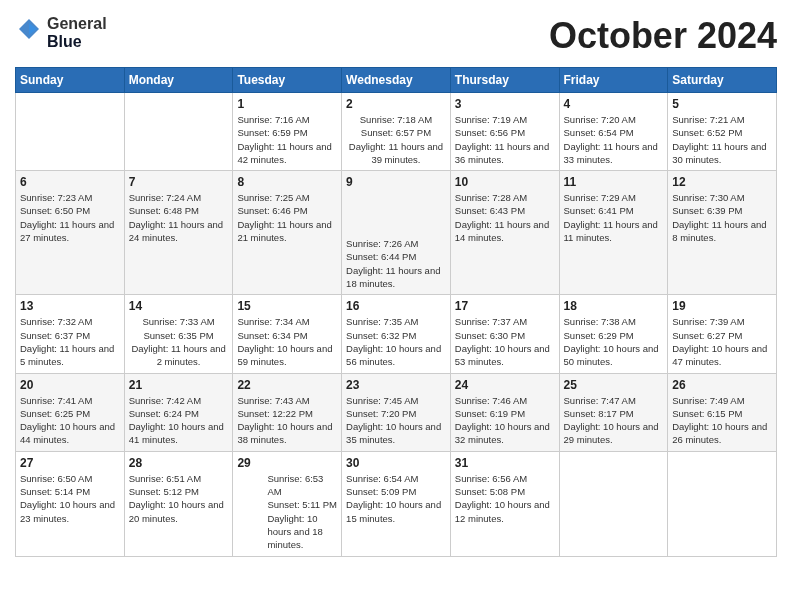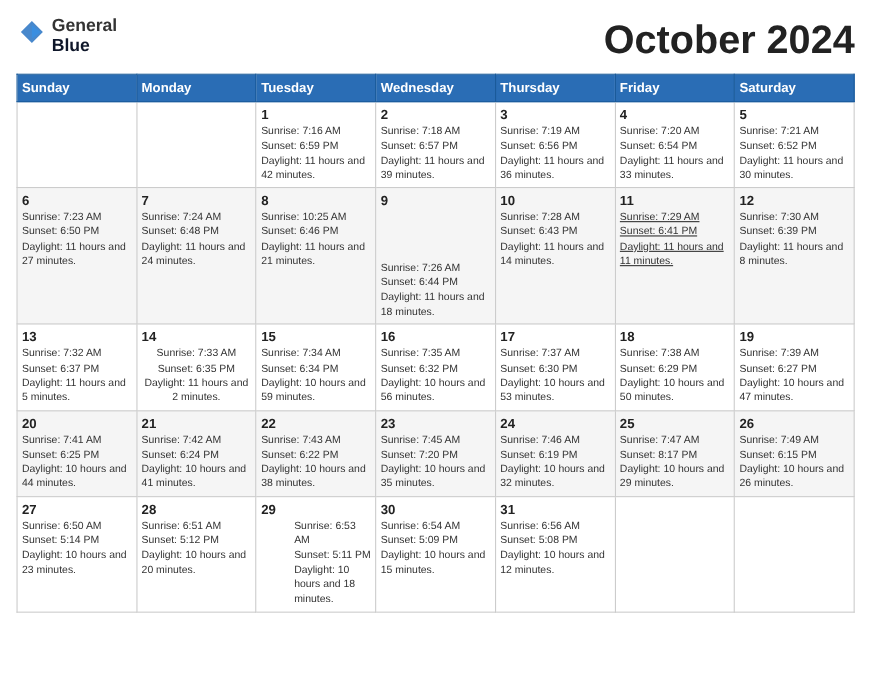--- a/index.html
+++ b/index.html
@@ -130,21 +130,21 @@
         <td class="empty-cell"></td>
         <td class="empty-cell"></td>
         <td>
           <span class="day-num">1</span>
           <div class="day-detail" style="white-space: pre-line;">Sunrise: 7:16 AM
 Sunset: 6:59 PM
 Daylight: 11 hours and 42 minutes.</div>
         </td>
         <td>
           <span class="day-num">2</span>
-          <div class="day-detail" style="white-space: pre-line;">Sunrise: 7:18 AM
+          <div class="day-detail" style="white-space: pre-line; text-align: center;">Sunrise: 7:18 AM
 Sunset: 6:57 PM
 Daylight: 11 hours and 39 minutes.</div>
         </td>
         <td>
           <span class="day-num">3</span>
           <div class="day-detail" style="white-space: pre-line;">Sunrise: 7:19 AM
 Sunset: 6:56 PM
 Daylight: 11 hours and 36 minutes.</div>
         </td>
         <td>
@@ -168,39 +168,39 @@
 Daylight: 11 hours and 27 minutes.</div>
         </td>
         <td>
           <span class="day-num">7</span>
           <div class="day-detail" style="white-space: pre-line;">Sunrise: 7:24 AM
 Sunset: 6:48 PM
 Daylight: 11 hours and 24 minutes.</div>
         </td>
         <td>
           <span class="day-num">8</span>
-          <div class="day-detail" style="white-space: pre-line;">Sunrise: 10:25 AM
+          <div class="day-detail" style="white-space: pre-line;">Sunrise: 7:25 AM
 Sunset: 6:46 PM
 Daylight: 11 hours and 21 minutes.</div>
         </td>
         <td>
           <span class="day-num">9</span>
           <div class="day-detail" style="white-space: pre-line; margin-top: 48px;">Sunrise: 7:26 AM
 Sunset: 6:44 PM
 Daylight: 11 hours and 18 minutes.</div>
         </td>
         <td>
           <span class="day-num">10</span>
           <div class="day-detail" style="white-space: pre-line;">Sunrise: 7:28 AM
 Sunset: 6:43 PM
 Daylight: 11 hours and 14 minutes.</div>
         </td>
         <td>
           <span class="day-num">11</span>
-          <div class="day-detail" style="white-space: pre-line; text-decoration: underline;">Sunrise: 7:29 AM
+          <div class="day-detail" style="white-space: pre-line;">Sunrise: 7:29 AM
 Sunset: 6:41 PM
 Daylight: 11 hours and 11 minutes.</div>
         </td>
         <td>
           <span class="day-num">12</span>
           <div class="day-detail" style="white-space: pre-line;">Sunrise: 7:30 AM
 Sunset: 6:39 PM
 Daylight: 11 hours and 8 minutes.</div>
         </td>
       </tr>
@@ -257,21 +257,21 @@
         </td>
         <td>
           <span class="day-num">21</span>
           <div class="day-detail" style="white-space: pre-line;">Sunrise: 7:42 AM
 Sunset: 6:24 PM
 Daylight: 10 hours and 41 minutes.</div>
         </td>
         <td>
           <span class="day-num">22</span>
           <div class="day-detail" style="white-space: pre-line;">Sunrise: 7:43 AM
-Sunset: 6:22 PM
+Sunset: 12:22 PM
 Daylight: 10 hours and 38 minutes.</div>
         </td>
         <td>
           <span class="day-num">23</span>
           <div class="day-detail" style="white-space: pre-line;">Sunrise: 7:45 AM
 Sunset: 7:20 PM
 Daylight: 10 hours and 35 minutes.</div>
         </td>
         <td>
           <span class="day-num">24</span>

